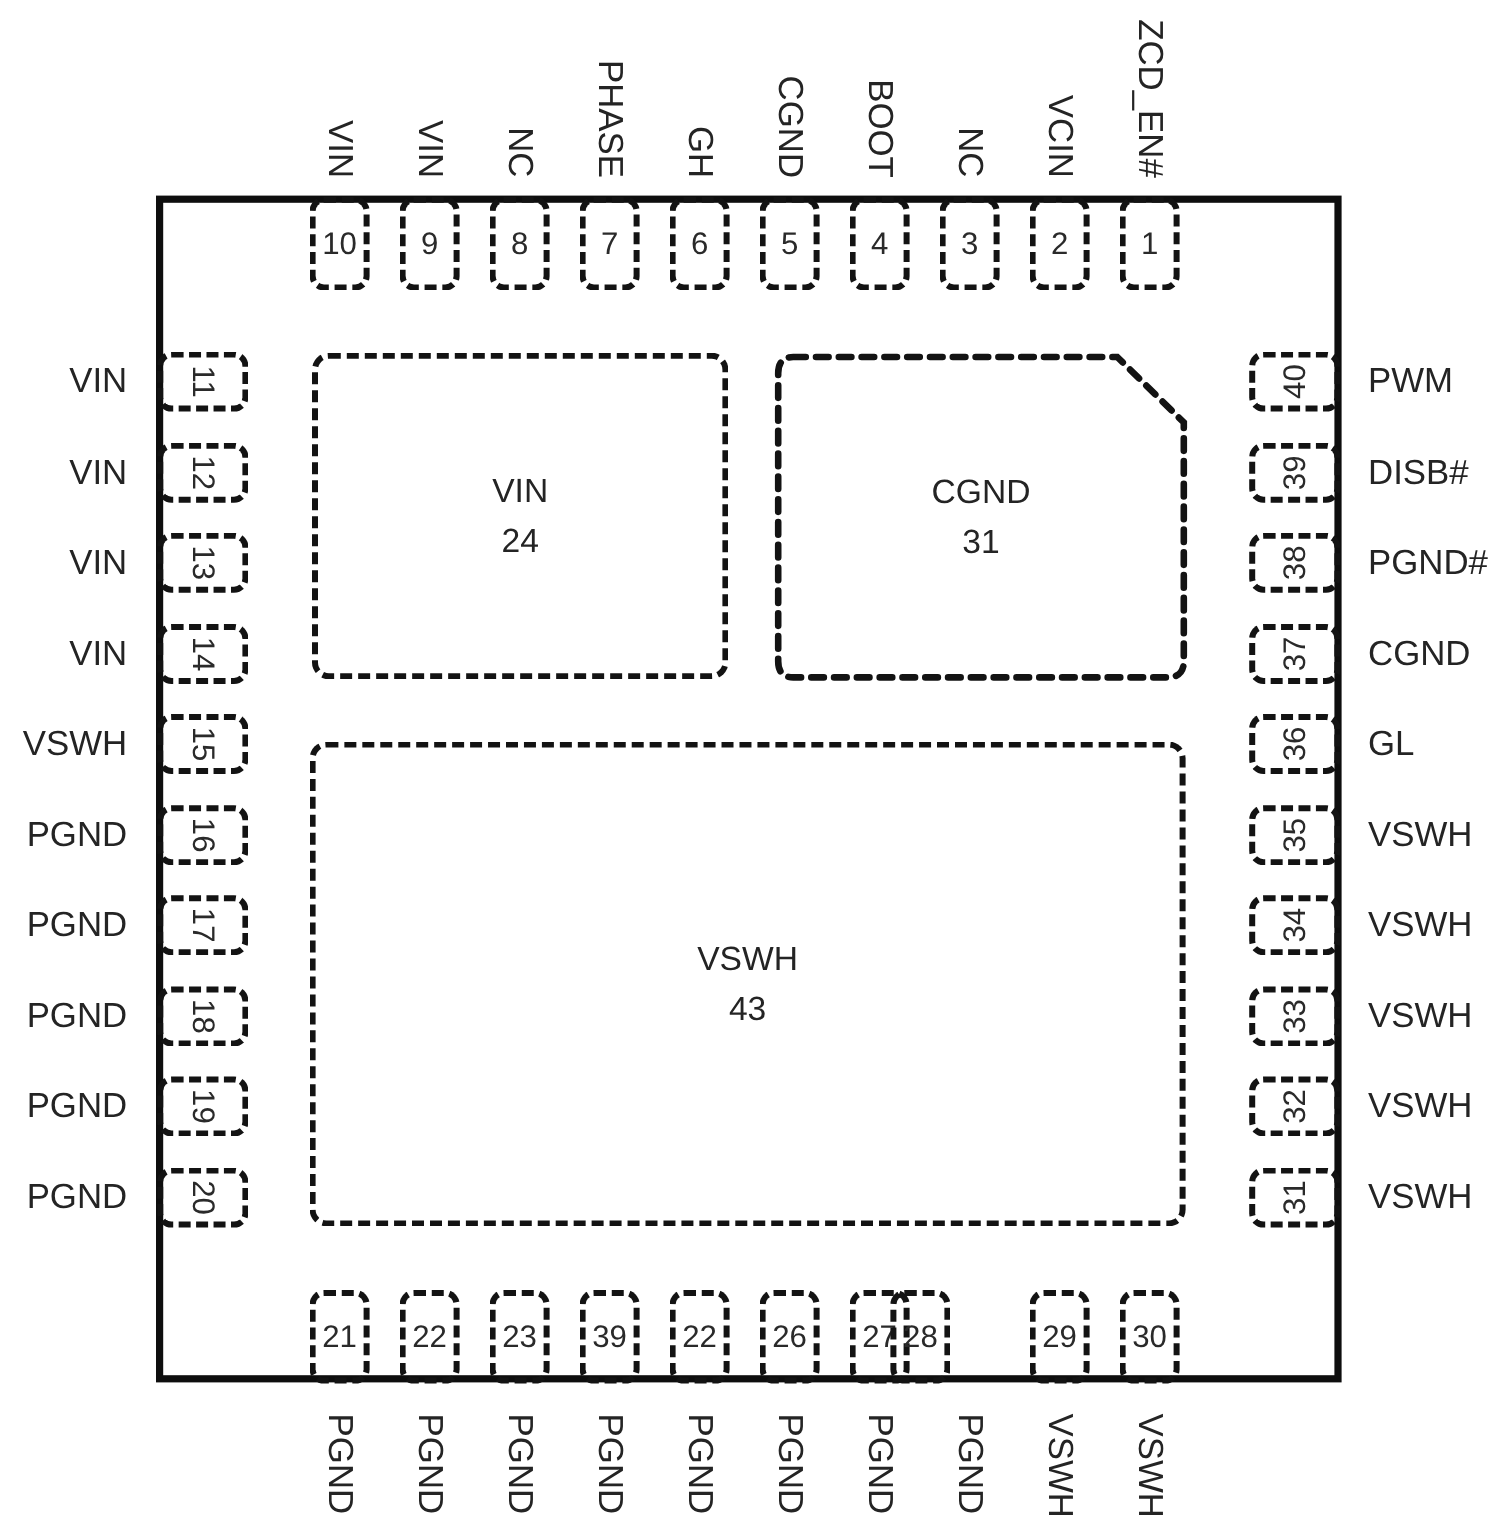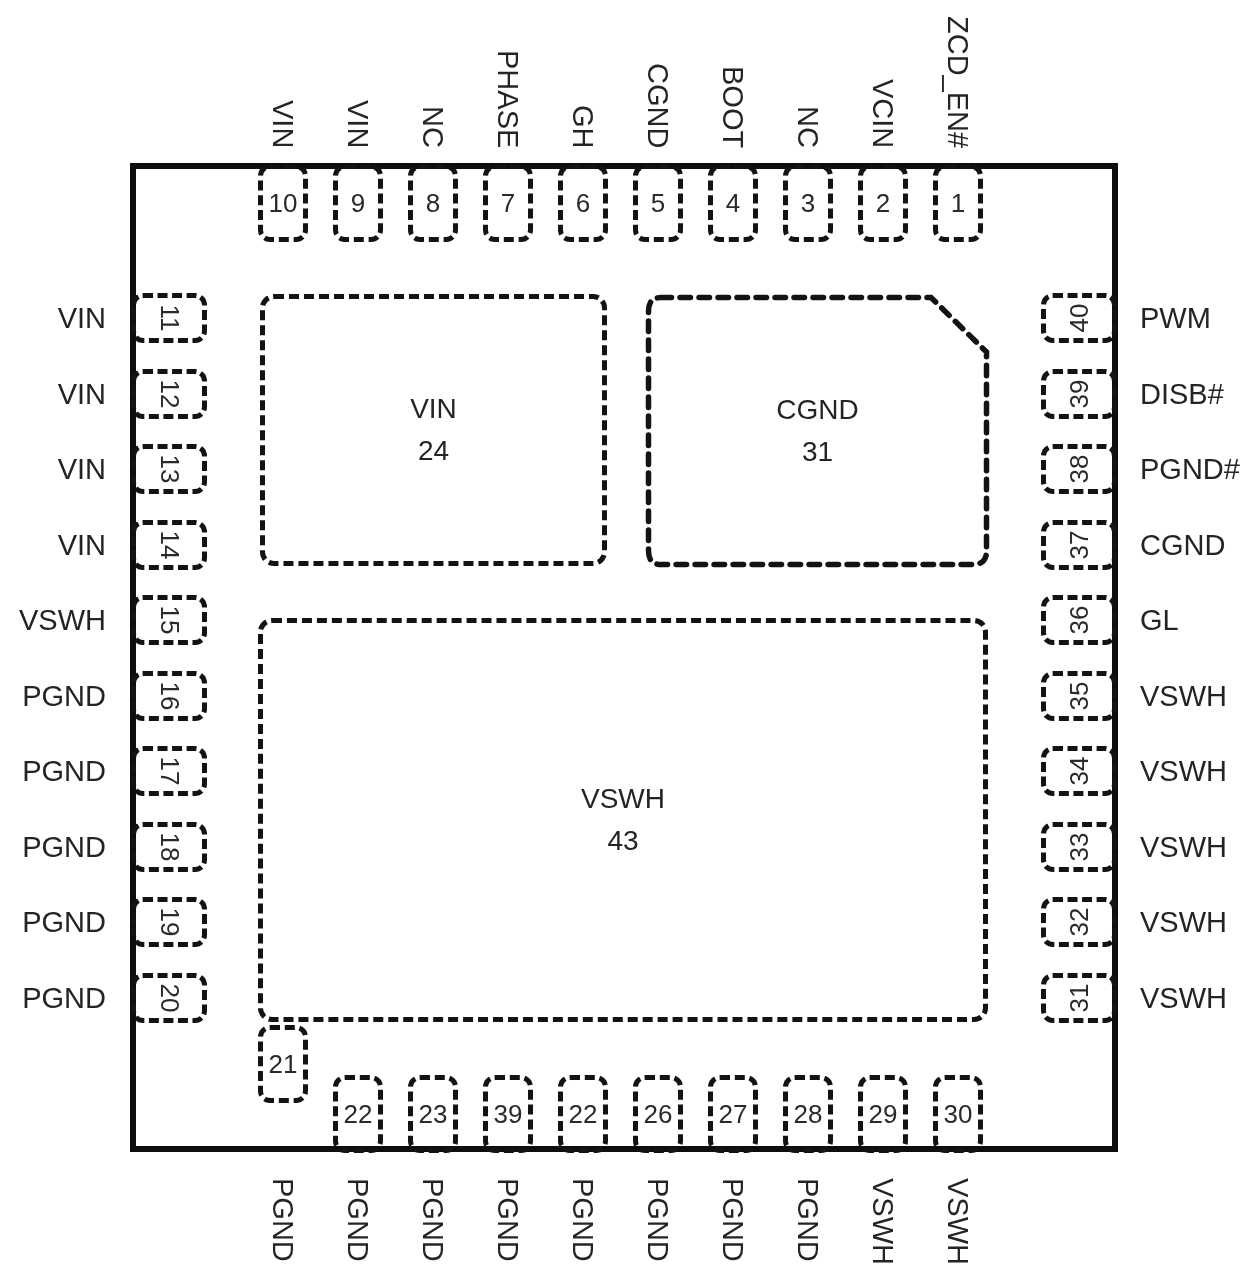--- a/index.html
+++ b/index.html
@@ -161,42 +161,42 @@
       </div>
       <div class="pad" style="left: 1041px; top: 822px; width: 76px; height: 50px;">
         <div class="num num-r270">33</div>
       </div>
       <div class="pad" style="left: 1041px; top: 897px; width: 76px; height: 50px;">
         <div class="num num-r270">32</div>
       </div>
       <div class="pad" style="left: 1041px; top: 973px; width: 76px; height: 50px;">
         <div class="num num-r270">31</div>
       </div>
-      <div class="pad" style="left: 258px; top: 1025px; width: 50px; height: 78px;">
+      <div class="pad" style="left: 258px; top: 1075px; width: 50px; height: 78px;">
         <div class="num">21</div>
       </div>
       <div class="pad" style="left: 333px; top: 1075px; width: 50px; height: 78px;">
         <div class="num">22</div>
       </div>
       <div class="pad" style="left: 408px; top: 1075px; width: 50px; height: 78px;">
         <div class="num">23</div>
       </div>
       <div class="pad" style="left: 483px; top: 1075px; width: 50px; height: 78px;">
         <div class="num">39</div>
       </div>
       <div class="pad" style="left: 558px; top: 1075px; width: 50px; height: 78px;">
         <div class="num">22</div>
       </div>
       <div class="pad" style="left: 633px; top: 1075px; width: 50px; height: 78px;">
         <div class="num">26</div>
       </div>
       <div class="pad" style="left: 708px; top: 1075px; width: 50px; height: 78px;">
         <div class="num">27</div>
       </div>
-      <div class="pad" style="left: 783px; top: 1075px; width: 50px; height: 78px;">
+      <div class="pad" style="left: 742px; top: 1075px; width: 50px; height: 78px;">
         <div class="num">28</div>
       </div>
       <div class="pad" style="left: 858px; top: 1075px; width: 50px; height: 78px;">
         <div class="num">29</div>
       </div>
       <div class="pad" style="left: 933px; top: 1075px; width: 50px; height: 78px;">
         <div class="num">30</div>
       </div>
     </div>
 

